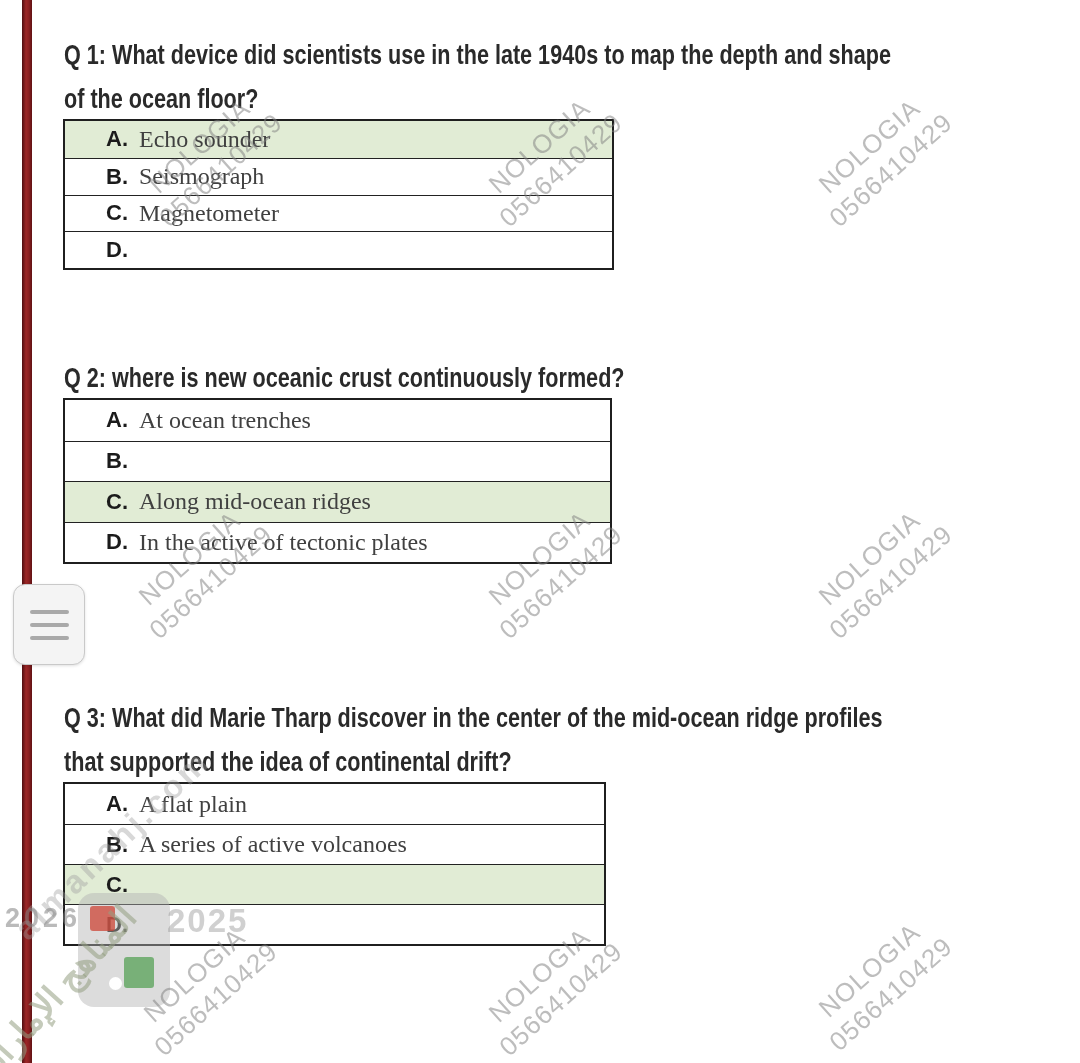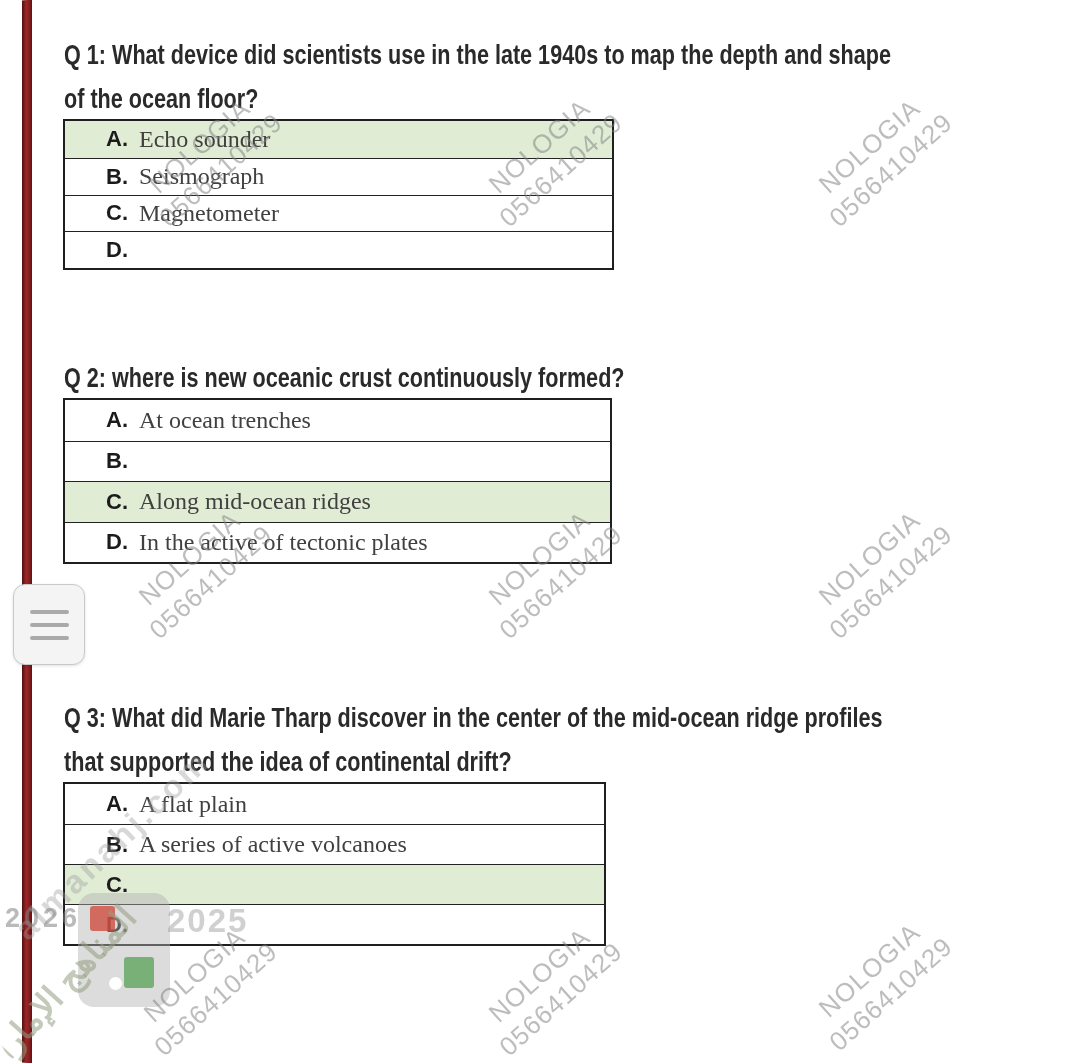--- a/index.html
+++ b/index.html
@@ -2,21 +2,20 @@
 <html><head>
 <meta charset="utf-8">
 <style>
   html,body{margin:0;padding:0;background:#fff;}
   .canvas{
     position:relative;
     width:1080px;height:1063px;
     background:#ffffff;
     overflow:hidden;
     font-family:"Liberation Sans",sans-serif;
-    border-radius:27px;
   }
 
   
   .red-bar{
     position:absolute;left:22px;top:0;width:10px;height:100%;
     background:linear-gradient(to right,#4f0e11,#9c2727 40%,#8a1f21 70%,#5f1113);
     z-index:2;
   }
 
   

